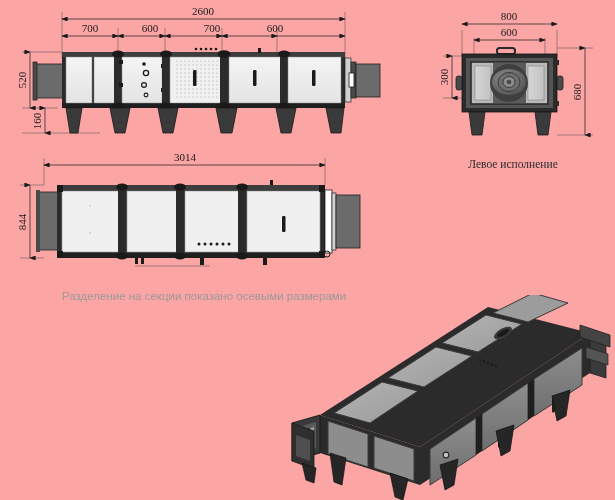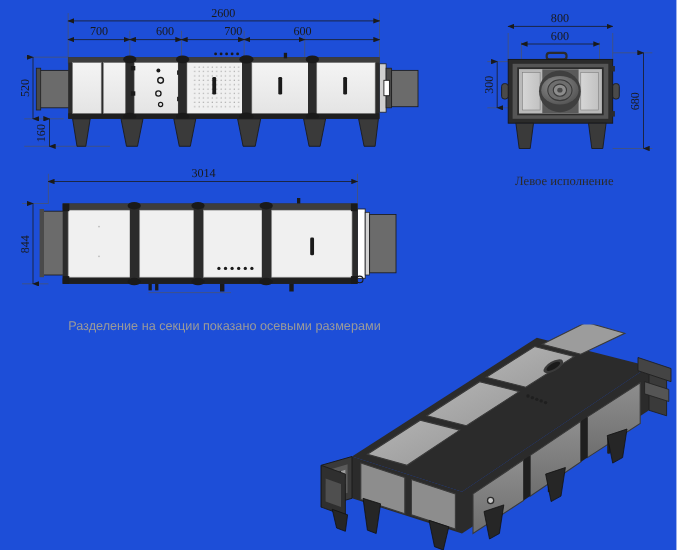--- a/index.html
+++ b/index.html
@@ -2,21 +2,21 @@
 <html><head>
 <meta charset="utf-8">
 <style>
   * { box-sizing: border-box; margin: 0; padding: 0; }
   html, body {
     width: 615px; height: 500px;
     background: #ffffff;
     font-family: "Liberation Serif", serif;
     overflow: hidden;
   }
-  #sheet { position: relative; width: 615px; height: 500px; background:#1d4ed8; }
+  #sheet { position: relative; width: 615px; height: 500px; background:#fca5a5; }
 
   svg { display:block; }
   .dimtext {
     font-family: "Liberation Serif", serif;
     font-size: 11px; fill: #1a1a1a;
   }
   .dimtext-v {
     font-family: "Liberation Serif", serif;
     font-size: 11px; fill: #1a1a1a;
   }

